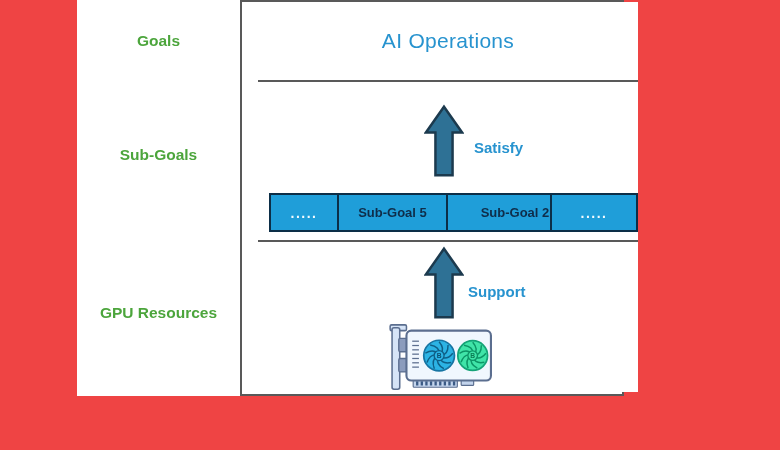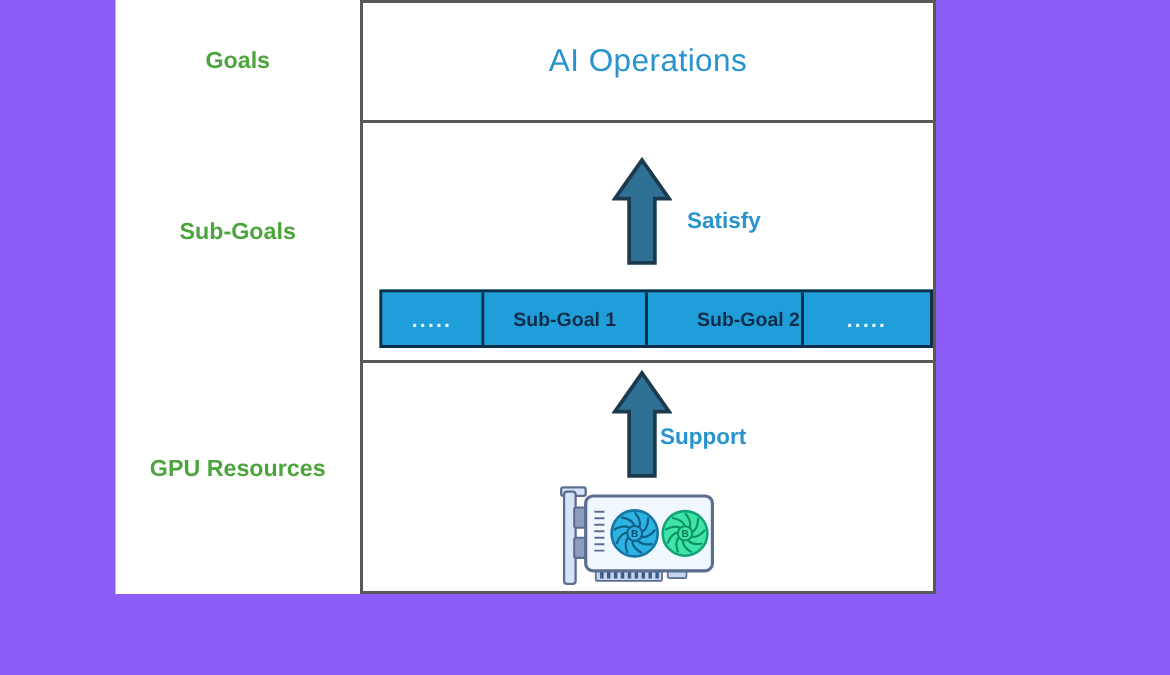--- a/index.html
+++ b/index.html
@@ -1,21 +1,21 @@
 <!DOCTYPE html>
 <html><head>
 <meta charset="utf-8">
 <style>
   * { margin: 0; padding: 0; box-sizing: border-box; }
   html, body { background: #000; }
   body { font-family: "Liberation Sans", sans-serif; }
   .stage {
     position: relative;
     width: 780px; height: 450px;
-    background: #8b5cf6;
+    background: #ef4444;
     overflow: hidden;
   }
   .panel {
     position: absolute;
     left: 77px; top: 0;
     width: 547px; height: 396px;
     background: #ffffff;
   }
   
   .label-col {
@@ -36,21 +36,21 @@
   .row-label.gpu { top: 302px; }
 
   
   .box-col {
     position: absolute;
     left: 163px; top: 0;
     width: 384px; height: 396px;
     border: 2px solid #595959;
     background: #ffffff;
   }
-  .box { position: relative; width: 100%; background: #fff; }
+  .box { position: relative; width: 100%; background: #fff; margin-left: 16px; }
   .box-goals { height: 78px; display: flex; align-items: center; justify-content: center; }
   .box-subgoals { height: 160px; border-top: 2px solid #595959; }
   .box-gpu { height: 152px; border-top: 2px solid #595959; }
 
   .diagram-title {
     color: #2793cf;
     font-size: 21px;
     letter-spacing: 0.3px;
   }
 
@@ -59,21 +59,21 @@
   .box-gpu .up-arrow { left: 166px; top: 4px; }
 
   .arrow-caption {
     position: absolute;
     color: #2793cf;
     font-size: 15px;
     line-height: 20px;
     font-weight: bold;
   }
   .caption-satisfy { left: 216px; top: 56px; }
-  .caption-support { left: 198px; top: 40px; }
+  .caption-support { left: 210px; top: 40px; }
 
   .subgoal-row {
     position: absolute;
     left: 11px; top: 111px;
     width: 369px; height: 39px;
     display: flex;
     border: 2px solid #0c2e47;
     background: #1f9ed9;
   }
   .subgoal-cell {
@@ -111,21 +111,21 @@
       </div>
 
       <div class="box box-subgoals">
         <svg class="up-arrow" viewBox="0 0 42 76">
           <polygon points="21,2 40,29 30,29 30,74 12,74 12,29 2,29" fill="#2e7195" stroke="#1c3a4e" stroke-width="2.6" stroke-linejoin="miter"></polygon>
         </svg>
         <div class="arrow-caption caption-satisfy">Satisfy</div>
 
         <div class="subgoal-row">
           <div class="subgoal-cell c0 dots">.....</div>
-          <div class="subgoal-cell c1">Sub-Goal 1</div>
+          <div class="subgoal-cell c1">Sub-Goal 5</div>
           <div class="subgoal-cell c2">Sub-Goal 2</div>
           <div class="subgoal-cell c3 dots">.....</div>
         </div>
       </div>
 
       <div class="box box-gpu">
         <svg class="up-arrow" viewBox="0 0 42 76">
           <polygon points="21,2 40,29 30,29 30,74 12,74 12,29 2,29" fill="#2e7195" stroke="#1c3a4e" stroke-width="2.6" stroke-linejoin="miter"></polygon>
         </svg>
         <div class="arrow-caption caption-support">Support</div>

